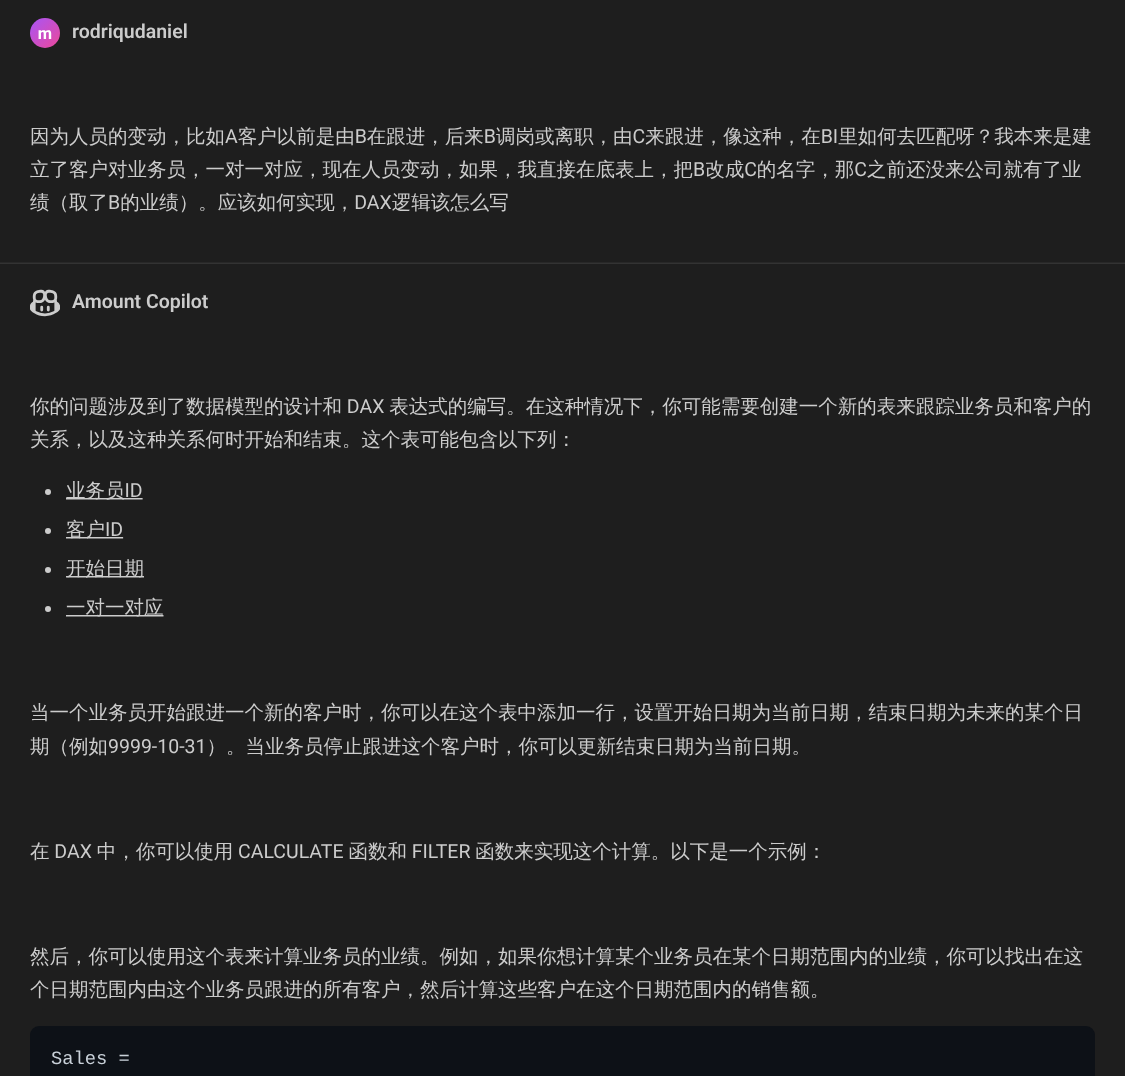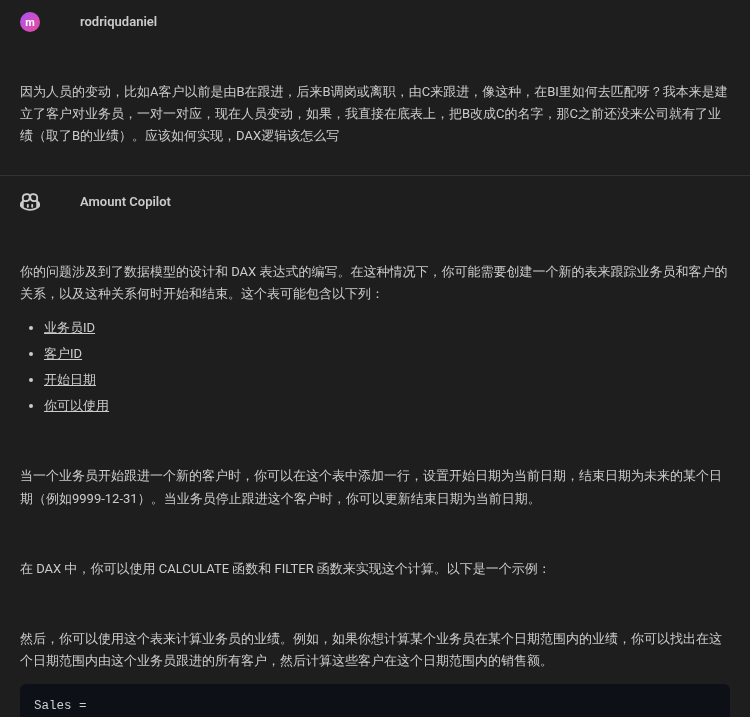--- a/index.html
+++ b/index.html
@@ -44,21 +44,20 @@
     }
     .copilot-icon {
       width: 20px;
       height: 20px;
       fill: #cccccc;
     }
     .username {
       font-weight: 600;
       font-size: 13px;
       color: #cccccc;
-      margin-left: 32px;
     }
     .message-content {
       margin-left: 0;
       line-height: 1.7;
     }
     .message-content p {
       margin-bottom: 12px;
       margin-top: 48px;
     }
     ul {
@@ -112,23 +111,23 @@
       </svg>
     </div>
     <span class="username">Amount Copilot</span>
   </div>
   <div class="message-content">
     <p>你的问题涉及到了数据模型的设计和 DAX 表达式的编写。在这种情况下，你可能需要创建一个新的表来跟踪业务员和客户的关系，以及这种关系何时开始和结束。这个表可能包含以下列：</p>
     <ul>
       <li>业务员ID</li>
       <li>客户ID</li>
       <li>开始日期</li>
-      <li>你可以使用</li>
+      <li>一对一对应</li>
     </ul>
-    <p>当一个业务员开始跟进一个新的客户时，你可以在这个表中添加一行，设置开始日期为当前日期，结束日期为未来的某个日期（例如9999-12-31）。当业务员停止跟进这个客户时，你可以更新结束日期为当前日期。</p>
+    <p>当一个业务员开始跟进一个新的客户时，你可以在这个表中添加一行，设置开始日期为当前日期，结束日期为未来的某个日期（例如9999-10-31）。当业务员停止跟进这个客户时，你可以更新结束日期为当前日期。</p>
     <p>在 DAX 中，你可以使用 CALCULATE 函数和 FILTER 函数来实现这个计算。以下是一个示例：</p>
     <p>然后，你可以使用这个表来计算业务员的业绩。例如，如果你想计算某个业务员在某个日期范围内的业绩，你可以找出在这个日期范围内由这个业务员跟进的所有客户，然后计算这些客户在这个日期范围内的销售额。</p>
     <div class="code-block">Sales =
 CALCULATE(
     SUM('Sales'[Amount]),
     FILTER(
         'Sales',
         'Sales'[Date] &gt;= MIN('SalespersonCustomer'[StartDate]) &amp;&amp;
         'Sales'[Date] &lt;= MAX('SalespersonCustomer'[EndDate]) &amp;&amp;
         'Sales'[CustomerID] = 'SalespersonCustomer'[CustomerID]

